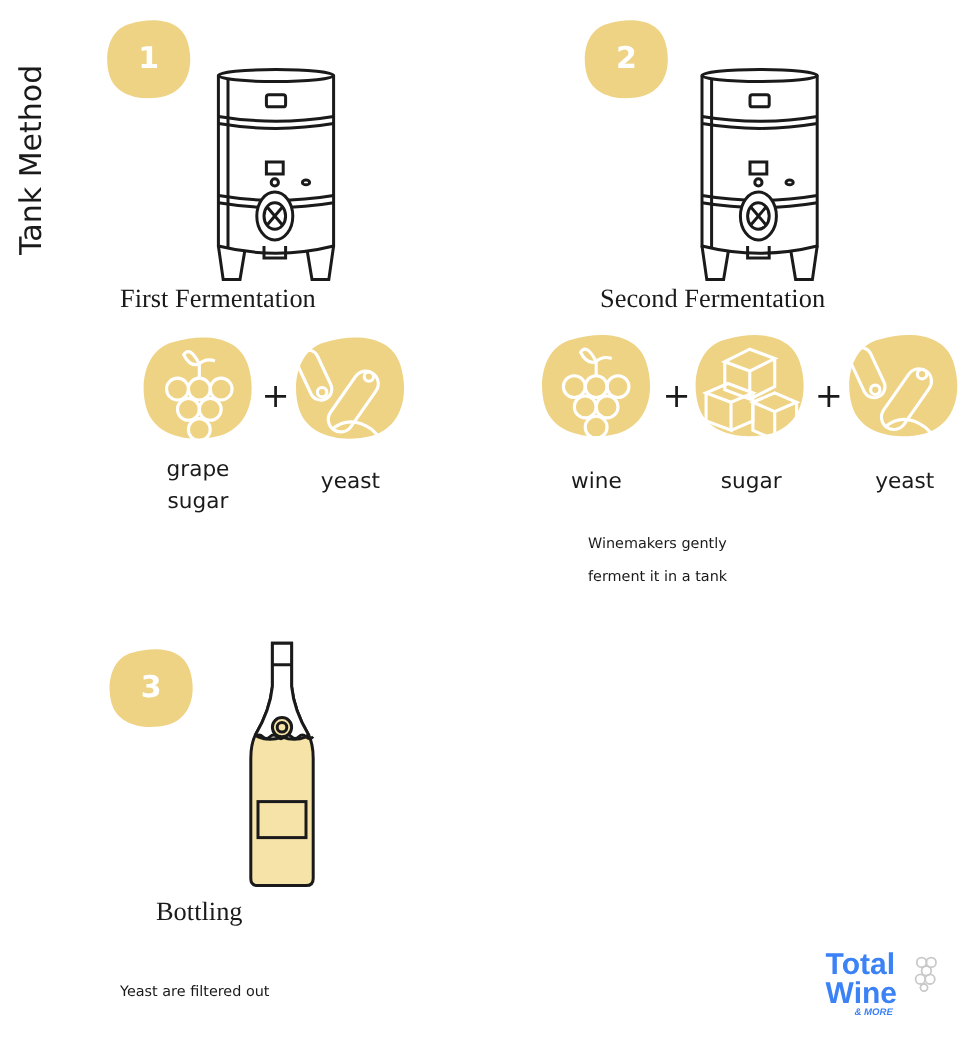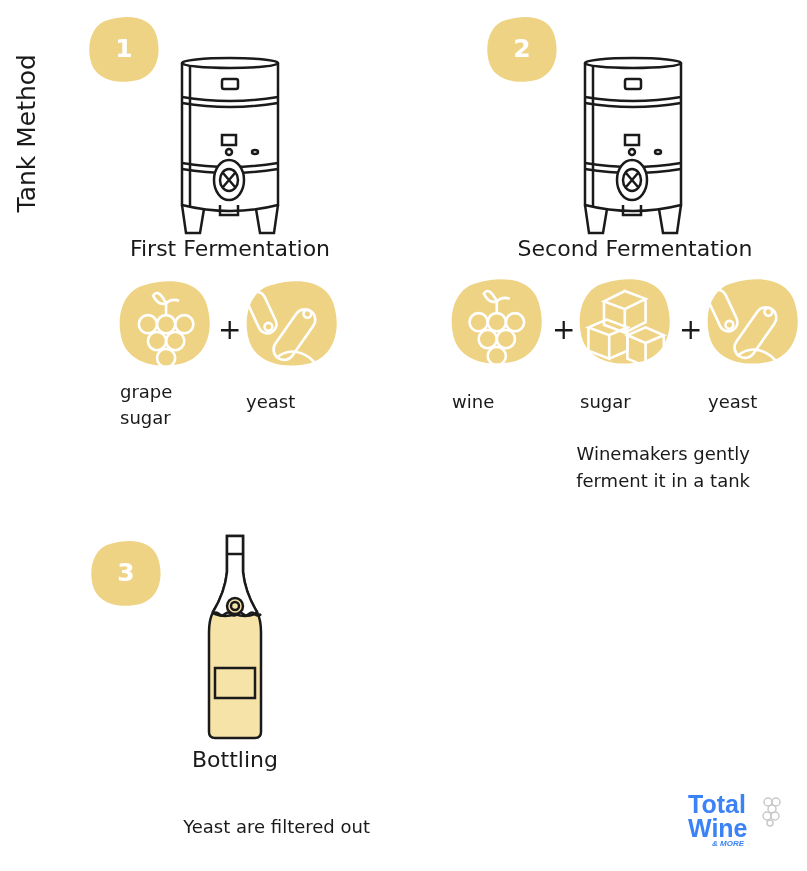--- a/index.html
+++ b/index.html
@@ -5,24 +5,24 @@
   html, body { margin:0; padding:0; background:#ffffff; }
   body { width:807px; height:871px; position:relative; overflow:hidden;
          font-family:"DejaVu Sans", sans-serif; color:#1a1a1a; }
   .abs { position:absolute; }
   .side-title { position:absolute; left:-44px; top:128px; width:140px; text-align:center;
                 transform:rotate(-90deg); font-size:25px; color:#1a1a1a; white-space:nowrap; }
   .badge { position:absolute; width:72px; height:66px; }
   .badge svg { position:absolute; left:0; top:0; }
   .badge .num { position:absolute; left:0; top:0; width:72px; height:66px; line-height:66px;
                 text-align:center; color:#fff; font-weight:bold; font-size:25px; }
-  .title { position:absolute; font-size:22px; text-align:center; white-space:nowrap; }
-  .label { position:absolute; font-size:18px; line-height:26px; }
+  .title { position:absolute; font-size:22px; white-space:nowrap;font-family:Liberation Serif, serif; }
+  .label { position:absolute; font-size:18px; text-align:center; line-height:26px; }
   .plus { position:absolute; font-size:28px; line-height:28px; }
-  .note { position:absolute; font-size:18px; text-align:right; line-height:27px; }
+  .note { position:absolute; font-size:12px; text-align:left; line-height:27px; }
   .logo { position:absolute; left:688px; top:792px; color:#3b82f6; font-family:"Liberation Sans", sans-serif;
           font-weight:bold; line-height:24px; font-size:25px; }
   .logo .sub { font-size:8px; font-style:italic; line-height:8px; margin-left:24px; }
 </style>
 </head>
 <body>
 
 <svg width="0" height="0" style="position:absolute">
   <defs>
     <path id="blob" d="M20 4 C40 -2 62 0 68 18 C74 36 70 58 50 64 C30 69 8 64 3 46 C-2 28 4 8 20 4 Z"></path>

